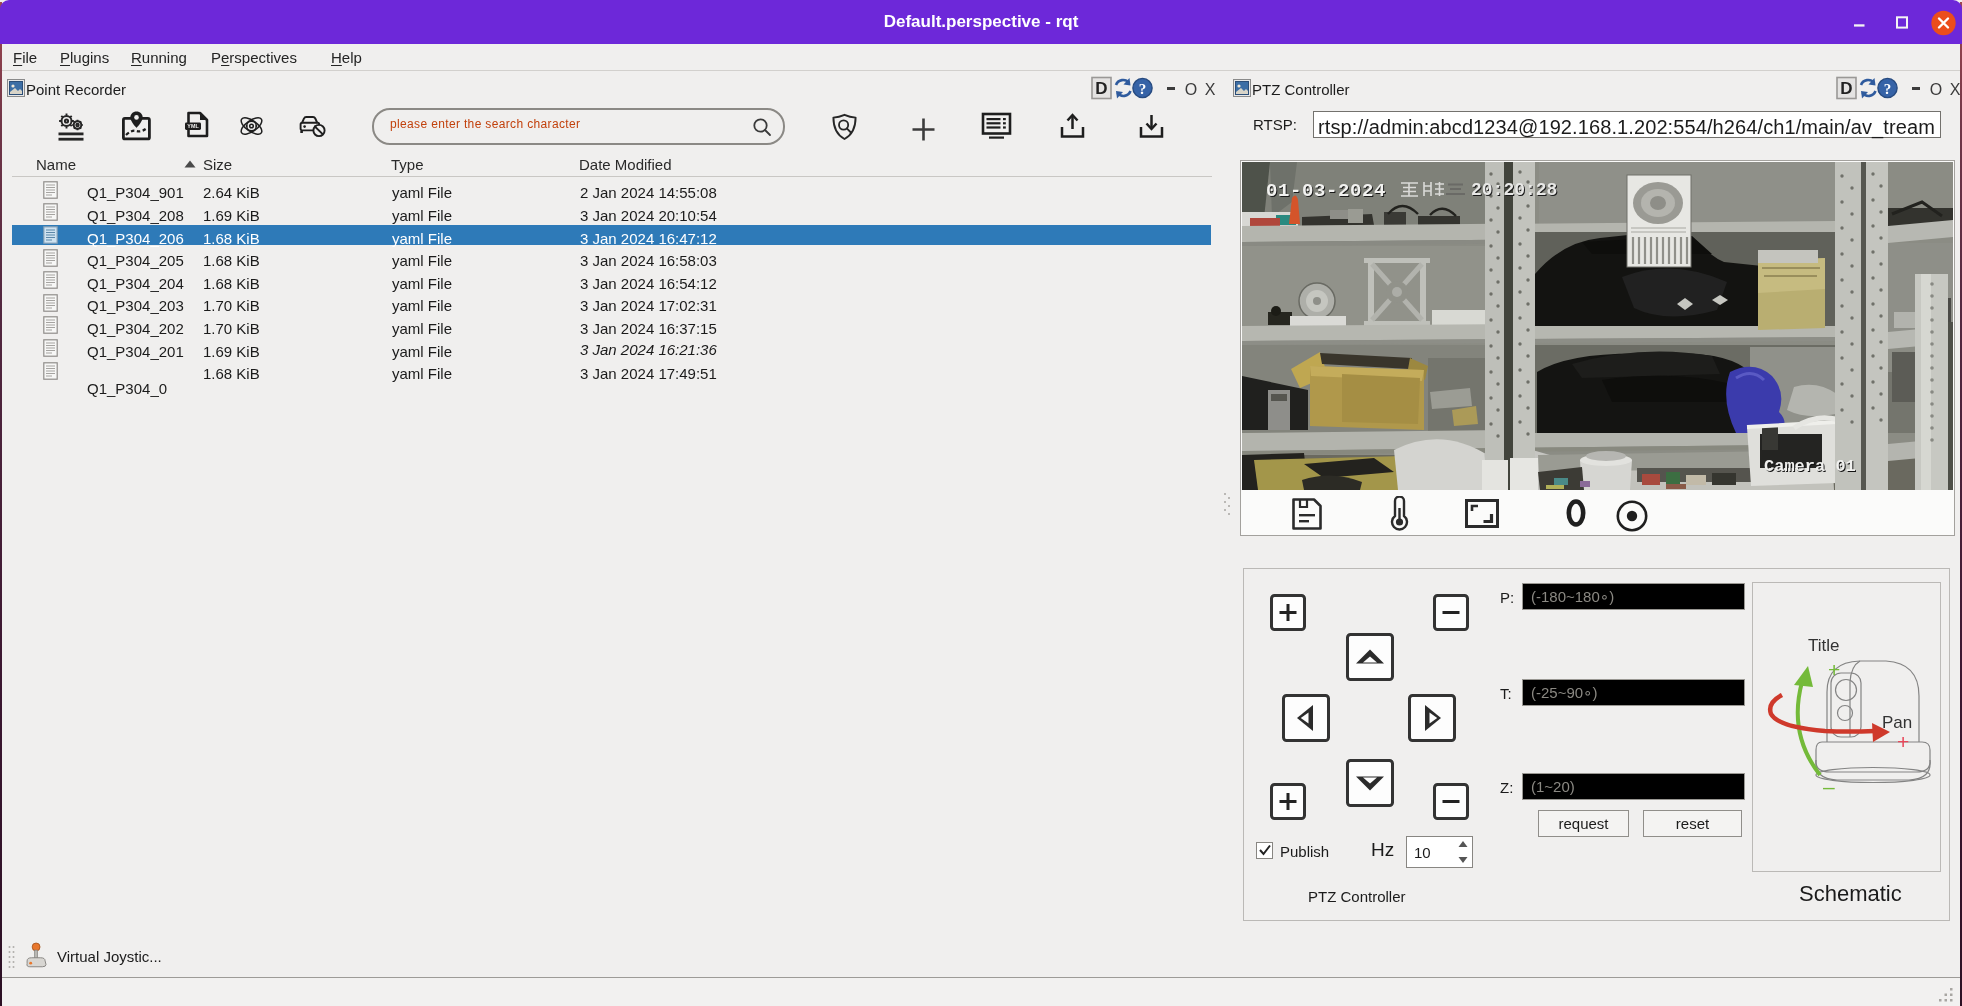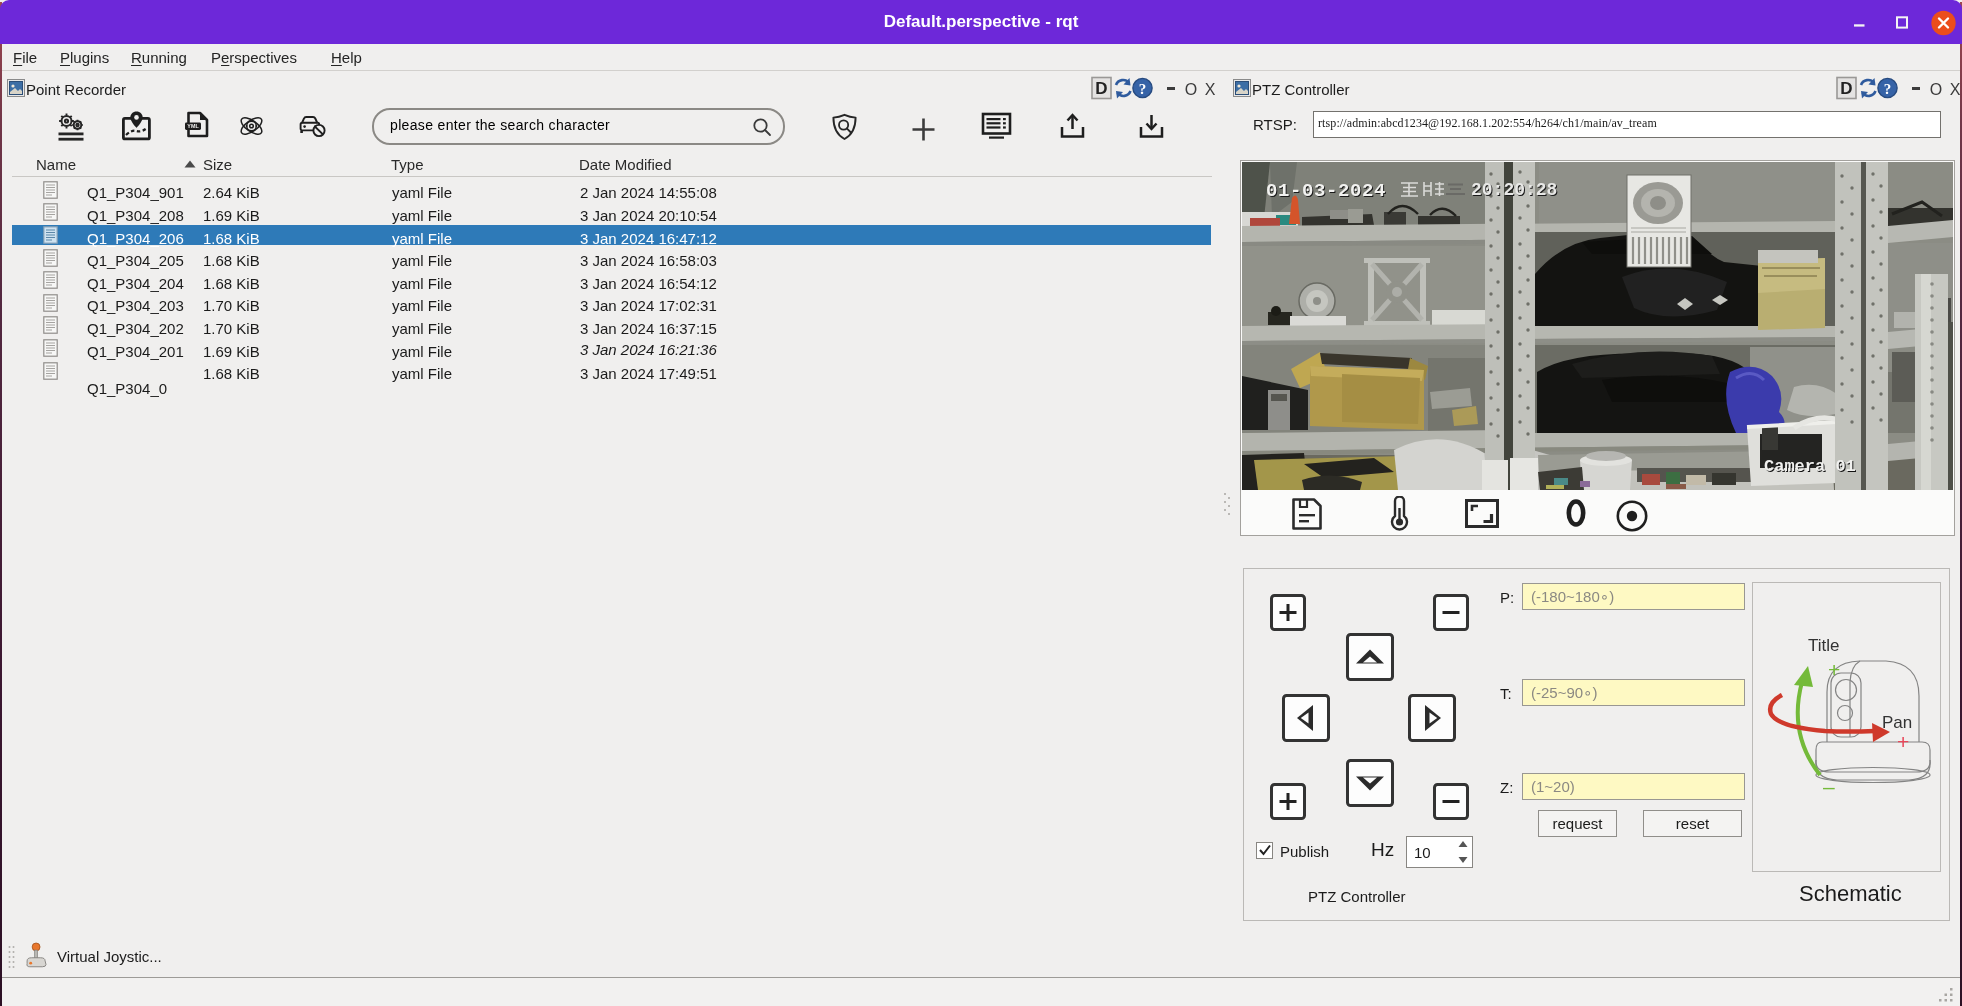--- a/index.html
+++ b/index.html
@@ -11,21 +11,21 @@
   .titlebar .title{position:absolute;left:0;right:0;top:12px;text-align:center;color:#ffffff;font-size:17px;font-weight:bold;}
   .edgeL{position:absolute;left:0;top:2px;width:2px;height:1004px;background:linear-gradient(#a04850 0px,#713648 120px,#53284042 300px,#3a1630 700px,#2c1024 1004px);background:linear-gradient(#a04850 0px,#713648 120px,#532840 300px,#3a1630 700px,#2c1024 100%);}
   .edgeR{position:absolute;right:0;top:2px;width:2px;height:1004px;background:linear-gradient(#a04850 0px,#713648 120px,#532840 300px,#3a1630 700px,#2c1024 100%);}
   .menubar{position:absolute;left:2px;top:44px;width:1958px;height:27px;background:#f0efee;border-bottom:1px solid #d2d0cd;}
   .mi{position:absolute;top:5px;font-size:15px;color:#242424;}
   .mi u{text-decoration:underline;text-underline-offset:2px;}
   .docktitle{font-size:15px;color:#1c1c1c;}
   .cell{position:absolute;font-size:15px;color:#1b1b1b;white-space:nowrap;}
   .selcell{color:#ffffff;}
   .ptzbtn{position:absolute;background:#fdfdfd;border:3px solid #333333;border-radius:4.5px;}
-  .field{position:absolute;background:#fef9c3;border:1px solid #999792;color:#8b8983;font-size:15px;}
+  .field{position:absolute;background:#000000;border:1px solid #999792;color:#8b8983;font-size:15px;}
   .btn{position:absolute;background:#f4f3f2;border:1px solid #908e8a;font-size:15px;color:#1b1b1b;text-align:center;}
 </style>
 </head>
 <body>
 <div class="window">
   <div class="edgeL"></div><div class="edgeR"></div>
   
   <div class="titlebar">
     <div class="title">Default.perspective - rqt</div>
 
@@ -171,21 +171,21 @@
     <path d="M7.5 8.5 L12.5 3 L17.5 8.5" fill="none" stroke="#1e1e1e" stroke-width="2.5"></path>
   </svg>
   <svg class="abs" style="left:1139px;top:112px" width="25" height="28" viewBox="0 0 25 28">
     <path d="M2 15 V24.5 H23 V15" fill="none" stroke="#1e1e1e" stroke-width="2.5"></path>
     <path d="M12.5 3 V16" stroke="#1e1e1e" stroke-width="2.5"></path>
     <path d="M7.5 11.5 L12.5 17 L17.5 11.5" fill="none" stroke="#1e1e1e" stroke-width="2.5"></path>
   </svg>
 
   
   <div class="abs" style="left:372px;top:108px;width:413px;height:37px;border:2px solid #8b8985;border-radius:18px;background:#f0efee;"></div>
-  <div class="abs" style="left:390px;top:117px;font-size:14px;letter-spacing:0.35px;color:#000000;">please enter the search character</div>
+  <div class="abs" style="left:390px;top:117px;font-size:12px;letter-spacing:0.35px;color:#c2410c;">please enter the search character</div>
   <svg class="abs" style="left:751px;top:116px" width="22" height="22" viewBox="0 0 22 22">
     <circle cx="9.5" cy="9.5" r="6.2" fill="none" stroke="#3a3a3a" stroke-width="1.8"></circle>
     <path d="M14 14 L19 19" stroke="#3a3a3a" stroke-width="1.8" stroke-linecap="round"></path>
   </svg>
 
   
   <div class="cell" style="left:36px;top:156px;color:#2a2a2a;">Name</div>
   <svg class="abs" style="left:183px;top:159px" width="14" height="10" viewBox="0 0 14 10">
       <path d="M7 1.5 L12.5 8.5 H1.5 Z" fill="#4a4a4a"></path>
     </svg>
@@ -281,21 +281,21 @@
     </g>
   </svg>
   <div class="cell" style="left:87px;top:380px;">Q1_P304_0</div>
   <div class="cell" style="left:203px;top:365.2px;">1.68 KiB</div>
   <div class="cell" style="left:392px;top:365.2px;">yaml File</div>
   <div class="cell" style="left:580px;top:365.2px;">3 Jan 2024 17:49:51</div>
 
   
   <div class="cell" style="left:1253px;top:116px;font-size:15px;">RTSP:</div>
   <div class="abs" style="left:1313px;top:111px;width:628px;height:27px;background:#ffffff;border:1px solid #73716d;"></div>
-  <div class="cell" style="left:1318px;top:116px;font-size:12px;letter-spacing:0.1px;font-family:Liberation Serif, serif;">rtsp://admin:abcd1234@192.168.1.202:554/h264/ch1/main/av_tream</div>
+  <div class="cell" style="left:1318px;top:116px;font-size:20px;letter-spacing:0.1px;">rtsp://admin:abcd1234@192.168.1.202:554/h264/ch1/main/av_tream</div>
 
   
   <div class="abs" style="left:1240px;top:160px;width:715px;height:376px;background:#fbfbfa;border:1px solid #a3a19d;"></div>
   <svg class="abs" style="left:1242px;top:162px" width="711" height="328" viewBox="0 0 711 328">
 
     <rect x="0" y="0" width="711" height="328" fill="#8b8c84"></rect>
     <rect x="0" y="0" width="260" height="80" fill="#7f8179"></rect>
     <rect x="297" y="0" width="300" height="70" fill="#8f9089"></rect>
     <path d="M0 0 L28 0 L20 75 L0 70 Z" fill="#4e524a"></path>
     <path d="M28 0 L55 0 L50 40 L30 55 Z" fill="#6e716a"></path>
@@ -660,21 +660,21 @@
     <path d="M8 25 L12.5 19 H3.5 Z" fill="#555"></path>
   </svg>
   <div class="cell" style="left:1308px;top:888px;">PTZ Controller</div>
   
   <div class="cell" style="left:1500px;top:589px;">P:</div>
   <div class="field" style="left:1522px;top:583px;width:223px;height:27px;"><span style="margin-left:8px;line-height:26px;">(-180~180∘)</span></div>
   <div class="cell" style="left:1500px;top:685px;">T:</div>
   <div class="field" style="left:1522px;top:679px;width:223px;height:27px;"><span style="margin-left:8px;line-height:26px;">(-25~90∘)</span></div>
   <div class="cell" style="left:1500px;top:779px;">Z:</div>
   <div class="field" style="left:1522px;top:773px;width:223px;height:27px;"><span style="margin-left:8px;line-height:26px;">(1~20)</span></div>
-  <div class="btn" style="left:1538px;top:810px;width:79px;height:27px;line-height:25px;">request</div>
+  <div class="btn" style="left:1538px;top:810px;width:91px;height:27px;line-height:25px;">request</div>
   <div class="btn" style="left:1643px;top:810px;width:99px;height:27px;line-height:25px;">reset</div>
   
   <div class="abs" style="left:1752px;top:582px;width:189px;height:290px;border:1px solid #bbb9b6;"></div>
   <svg class="abs" style="left:1752px;top:582px" width="189" height="290" viewBox="0 0 189 290">
 
     <g fill="none" stroke="#848484" stroke-width="1.2">
       <path d="M75 160 L75 110 Q75 80 108 79 L134 79 Q167 81 167 114 L167 160"></path>
       <path d="M108 79 Q99 84 98 100 L98 155"></path>
       <rect x="79" y="91" width="30" height="64" rx="10"></rect>
       <circle cx="94" cy="108" r="10.5"></circle>

